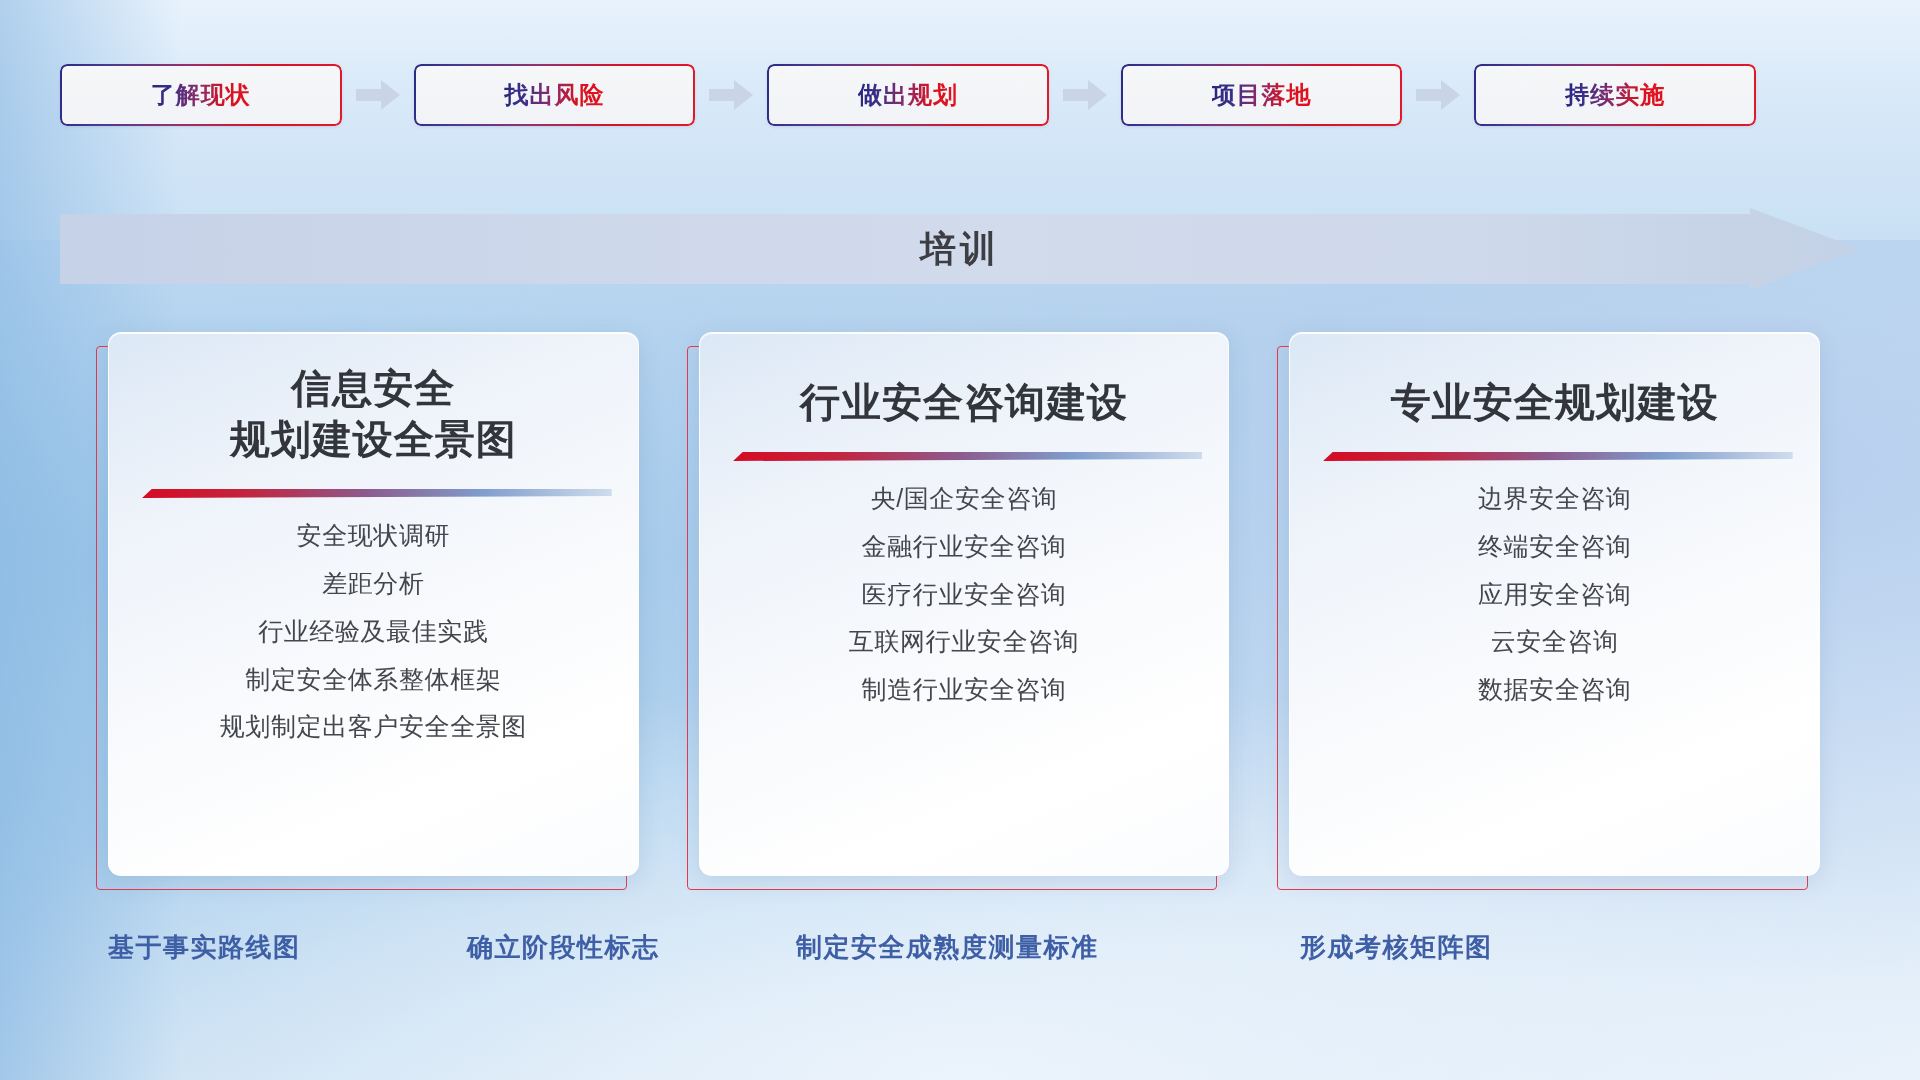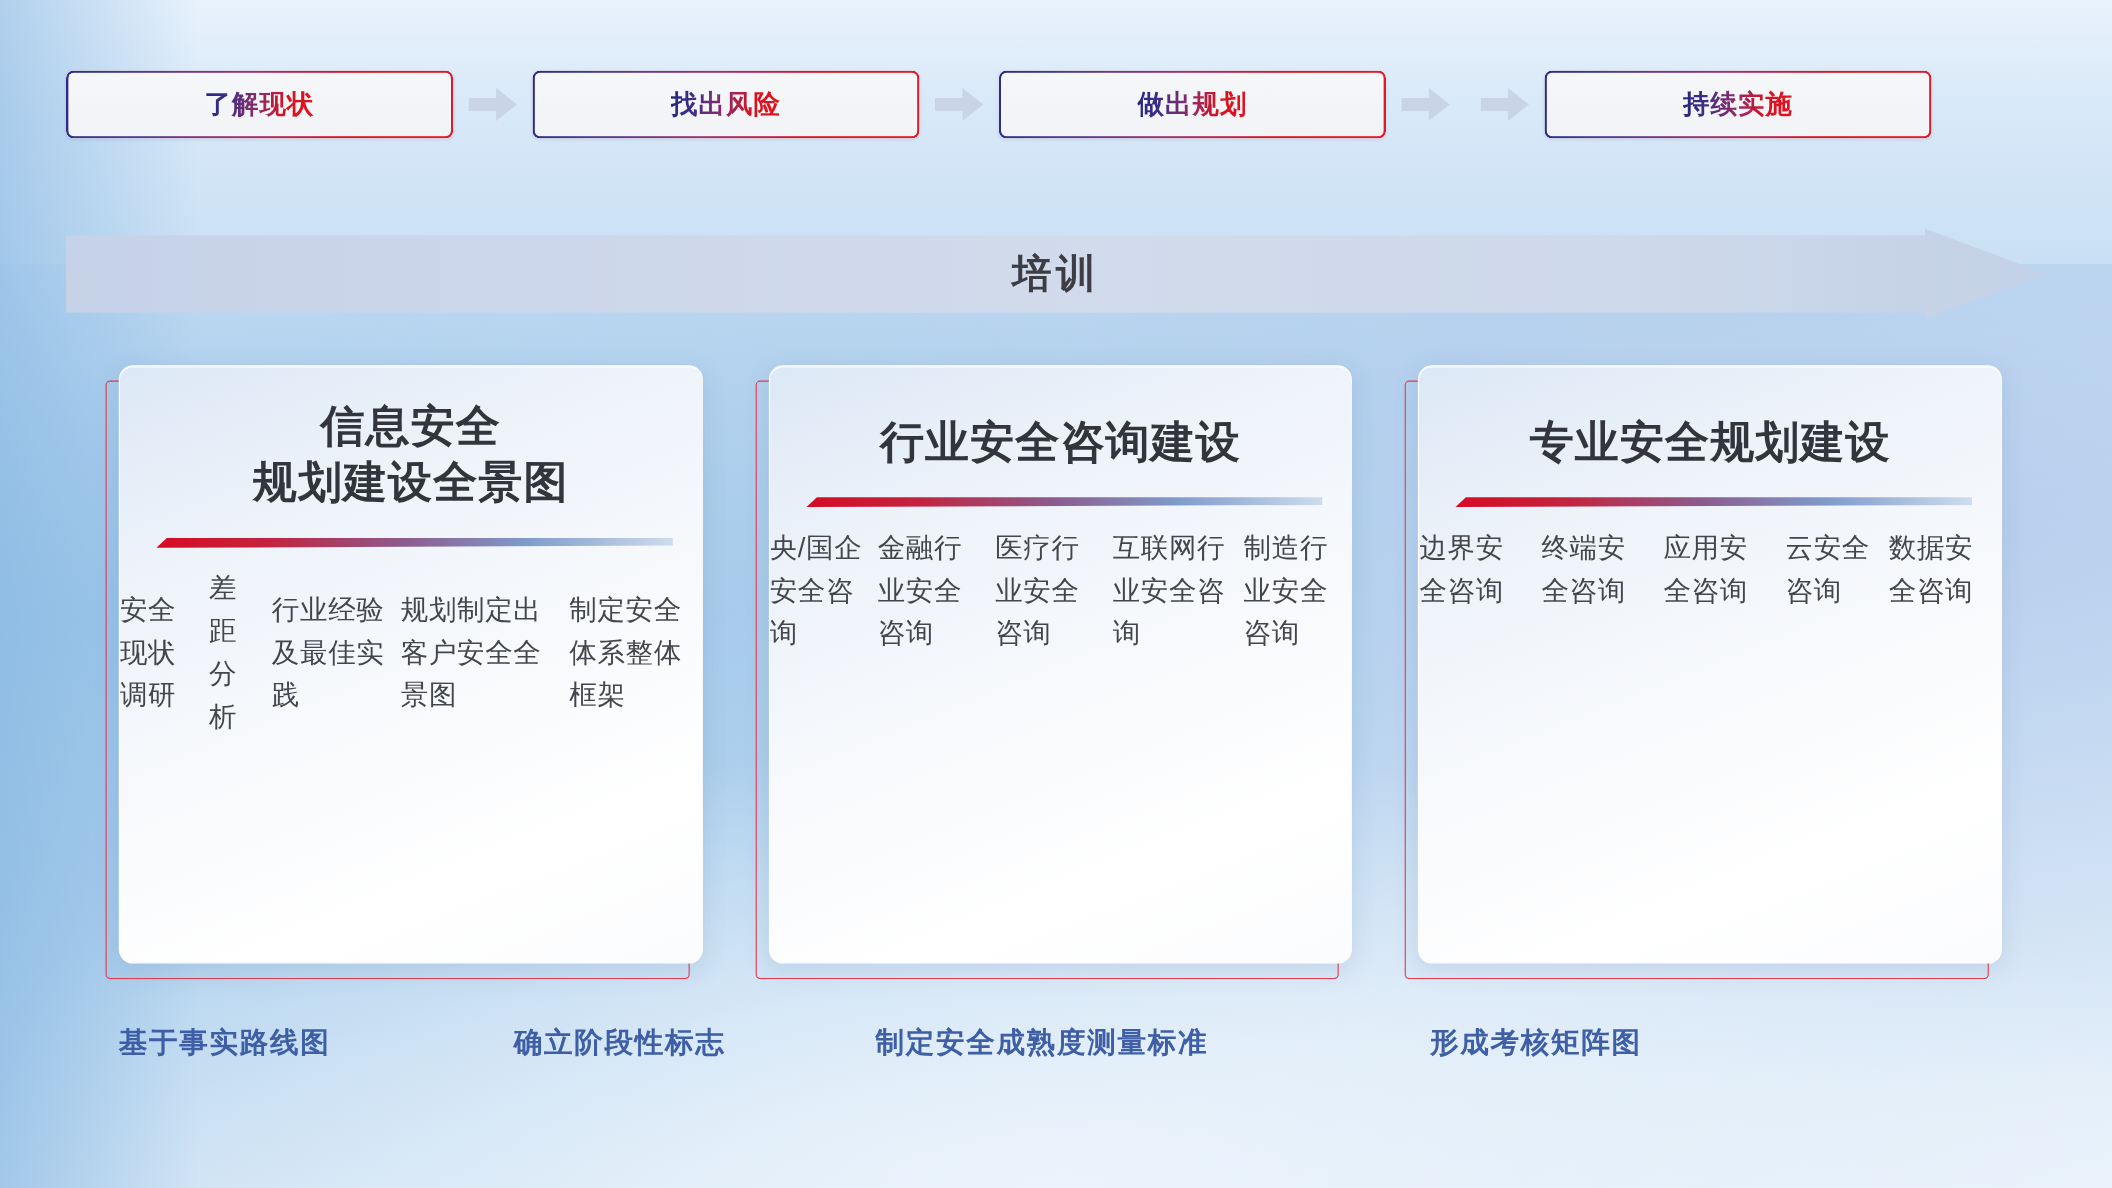--- a/index.html
+++ b/index.html
@@ -85,21 +85,21 @@
     font-size:40px;font-weight:700;color:#33353c;line-height:1.28;
     text-align:center;letter-spacing:1px;
   }
   .card-title.two-line{margin-top:30px;}
   .divider{
     width:calc(100% - 52px);height:13px;margin-top:22px;
   }
   .divider svg{display:block;width:100%;height:13px;}
   .card-list{
     margin-top:16px;width:100%;
-    display:flex;flex-direction:row;align-items:center;gap:9px;
+    display:flex;flex-direction:column;align-items:center;gap:9px;
   }
   .card-list li{
     list-style:none;font-size:25px;color:#44464d;letter-spacing:.6px;line-height:1.55;
   }
   .card-list{padding:0;}
 
   
   #bottom-labels{position:absolute;left:0;top:930px;width:1920px;height:44px;}
   .bl{
     position:absolute;top:0;
@@ -135,20 +135,23 @@
         <path d="M0,9 L25,9 L25,0 L44,15 L25,30 L25,21 L0,21 Z" fill="#c9d5e6"></path>
       </svg>
     </div>
     <div class="step">
       <span class="step-label">做出规划</span>
     </div>
     <div class="step-arrow">
       <svg width="44" height="30" viewBox="0 0 44 30">
         <path d="M0,9 L25,9 L25,0 L44,15 L25,30 L25,21 L0,21 Z" fill="#c9d5e6"></path>
       </svg>
+    </div>
+    <div class="step">
+      <span class="step-label">项目落地</span>
     </div>
     <div class="step-arrow">
       <svg width="44" height="30" viewBox="0 0 44 30">
         <path d="M0,9 L25,9 L25,0 L44,15 L25,30 L25,21 L0,21 Z" fill="#c9d5e6"></path>
       </svg>
     </div>
     <div class="step">
       <span class="step-label">持续实施</span>
     </div>
   </div>
@@ -188,22 +191,22 @@
                 <stop offset="100%" stop-color="#cfdcee"></stop>
               </linearGradient>
             </defs>
             <path d="M6,11 L14,2 L400,2 L400,9 L6,11 Z" fill="url(#dg0)"></path>
           </svg>
         </div>
         <ul class="card-list">
           <li>安全现状调研</li>
           <li>差距分析</li>
           <li>行业经验及最佳实践</li>
+          <li>制定安全体系整体框架</li>
           <li>规划制定出客户安全全景图</li>
-          <li>制定安全体系整体框架</li>
         </ul>
       </div>
     </div>
     <div class="card-wrap">
       <div class="card-accent"></div>
       <div class="card">
         <div class="card-title">
           <div>行业安全咨询建设</div>
         </div>
         <div class="divider">

